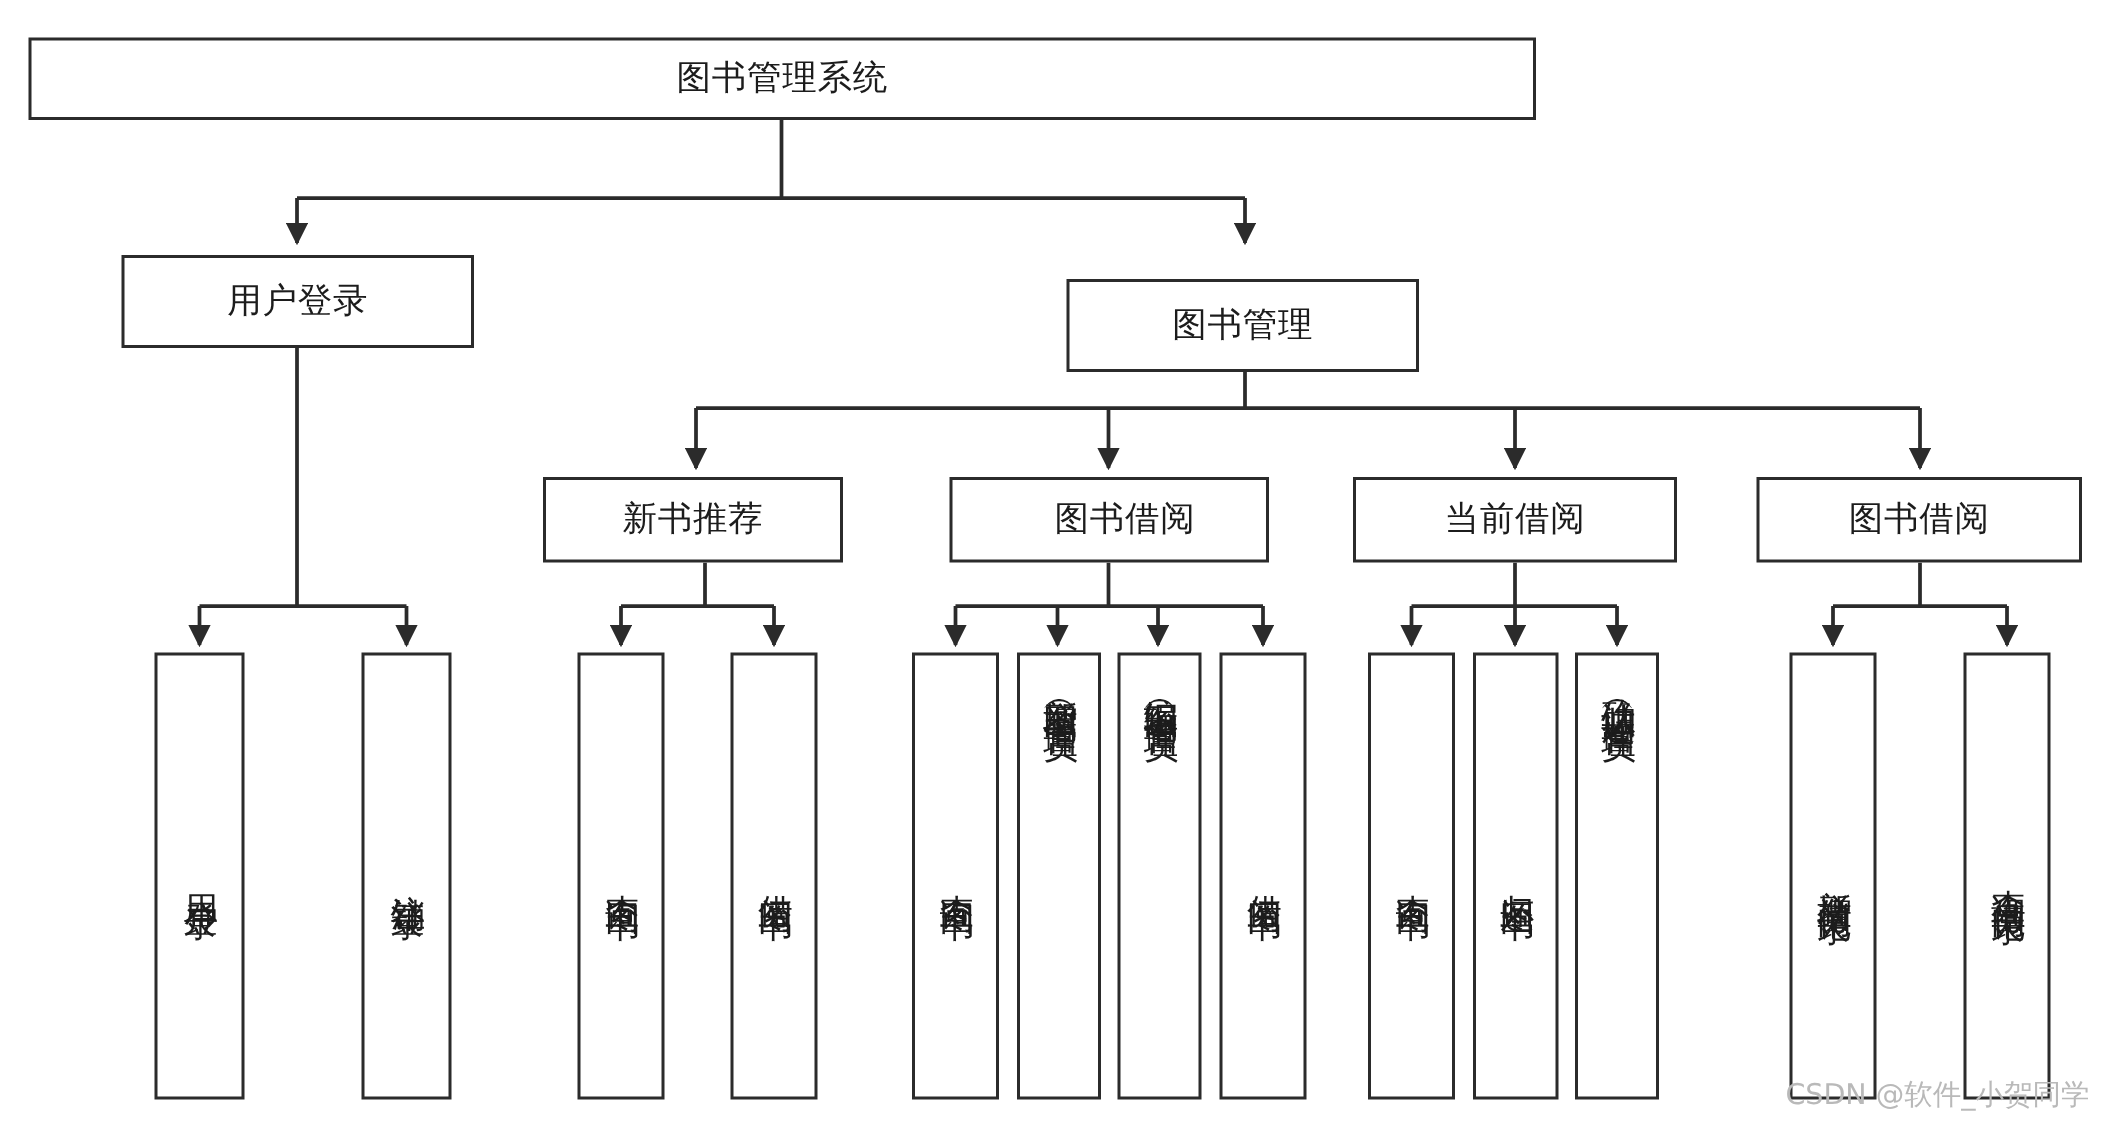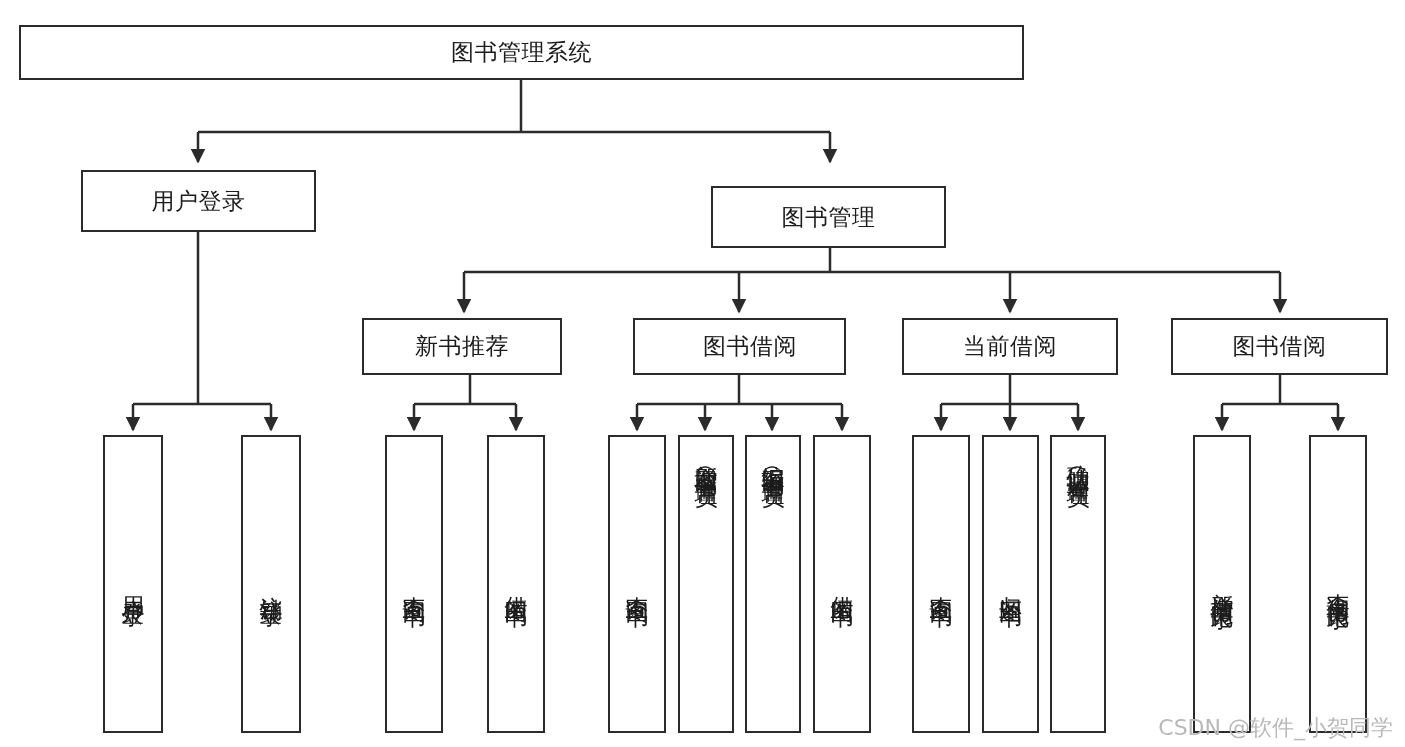--- a/index.html
+++ b/index.html
@@ -53,21 +53,21 @@
     line-height: 1;
   }
   .node.vertical.centered {
     align-items: center;
     padding-top: 0;
   }
   .watermark {
     position: absolute;
     right: 12px;
     bottom: 4px;
-    font-size: 22px;
+    font-size: 19px;
     color: #b9b9b9;
     z-index: 5;
     white-space: nowrap;
     font-family: "DejaVu Sans", "Liberation Sans", sans-serif;
   }
 </style>
 </head>
 <body>
 
 <div id="canvas">

